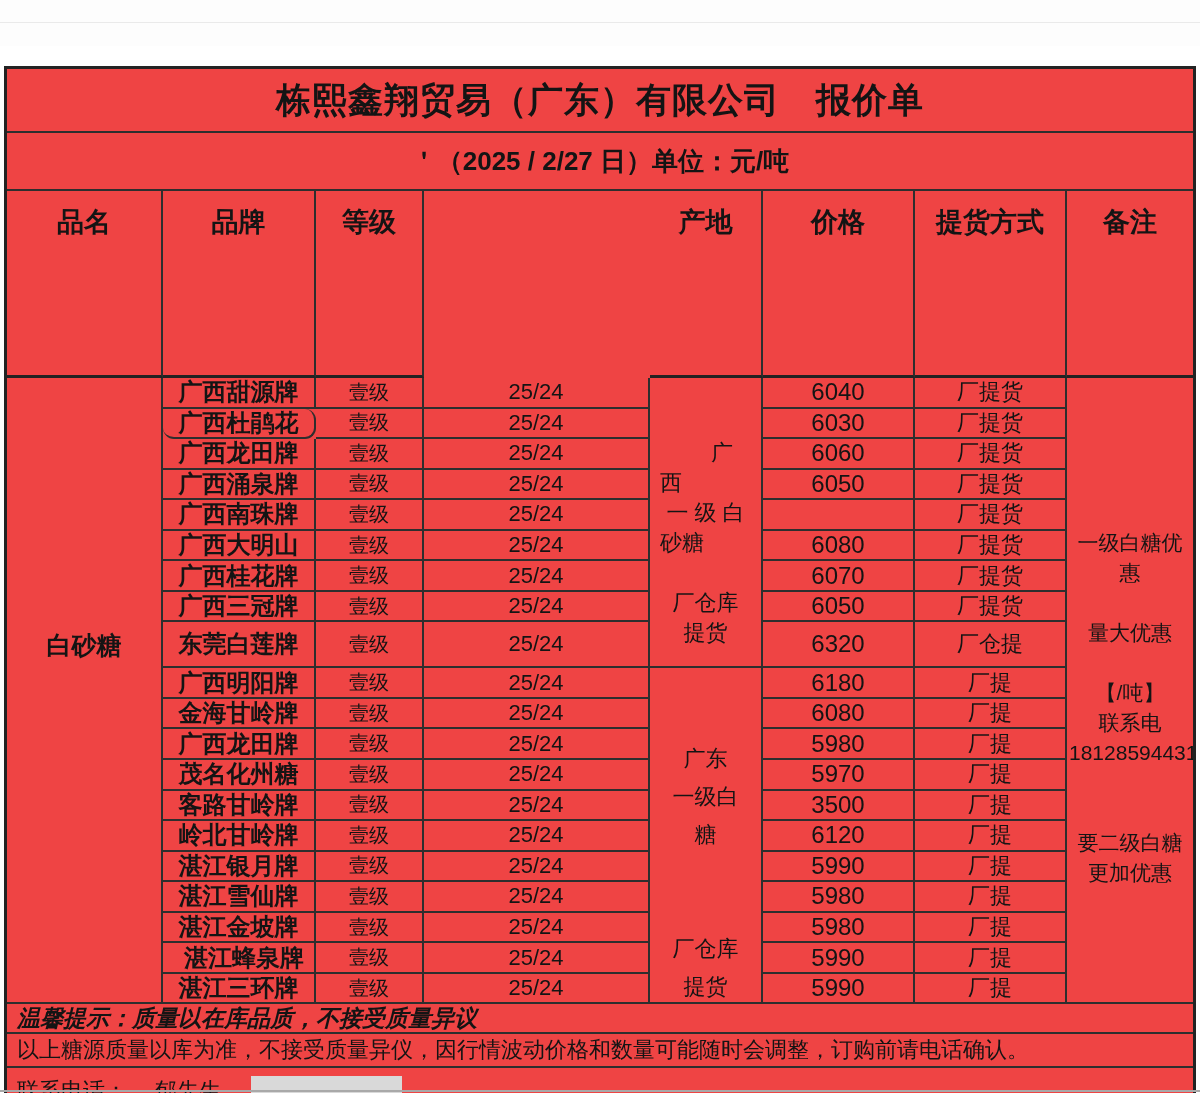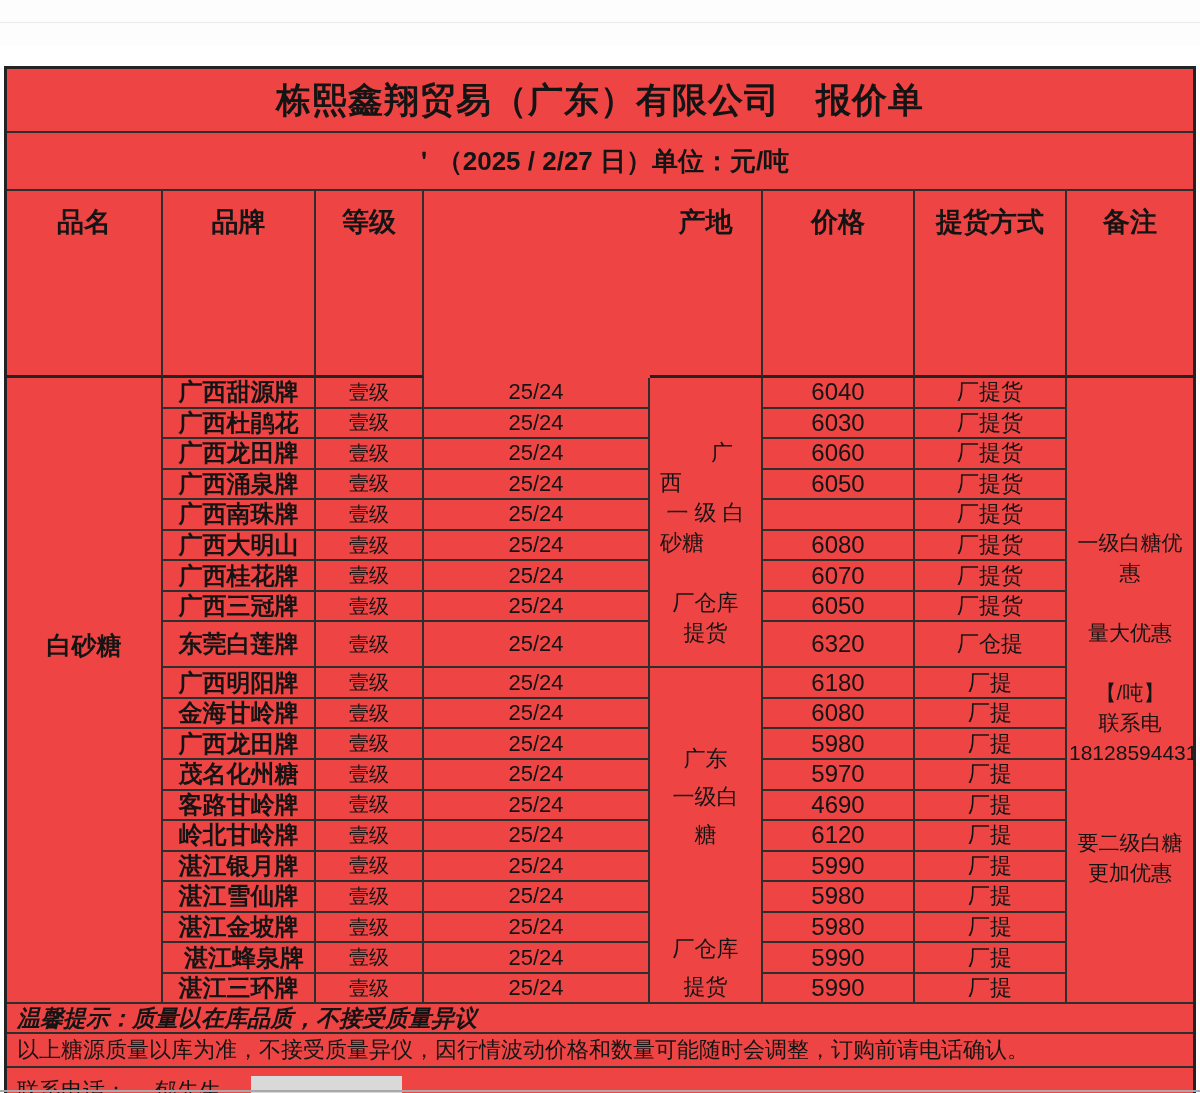--- a/index.html
+++ b/index.html
@@ -66,21 +66,21 @@
         <div class="cell header" style="grid-area: 1 / 7;">提货方式</div>
         <div class="cell header lastcol" style="grid-area: 1 / 8;">备注</div>
         <div class="cell product" style="grid-area: 2 / 1 / span 20;">
           <span>白砂糖</span>
         </div>
         <div class="cell brand" style="grid-area: 2 / 2;">广西甜源牌</div>
         <div class="cell grade" style="grid-area: 2 / 3;">壹级</div>
         <div class="cell season" style="grid-area: 2 / 4;">25/24</div>
         <div class="cell price" style="grid-area: 2 / 6;">6040</div>
         <div class="cell pickup" style="grid-area: 2 / 7;">厂提货</div>
-        <div class="cell brand" style="grid-area: 3 / 2;">广西杜鹃花</div>
+        <div class="cell brand" style="grid-area: 3 / 2; border-radius: 11px;">广西杜鹃花</div>
         <div class="cell grade" style="grid-area: 3 / 3;">壹级</div>
         <div class="cell season" style="grid-area: 3 / 4;">25/24</div>
         <div class="cell price" style="grid-area: 3 / 6;">6030</div>
         <div class="cell pickup" style="grid-area: 3 / 7;">厂提货</div>
         <div class="cell brand" style="grid-area: 4 / 2;">广西龙田牌</div>
         <div class="cell grade" style="grid-area: 4 / 3;">壹级</div>
         <div class="cell season" style="grid-area: 4 / 4;">25/24</div>
         <div class="cell price" style="grid-area: 4 / 6;">6060</div>
         <div class="cell pickup" style="grid-area: 4 / 7;">厂提货</div>
         <div class="cell brand" style="grid-area: 5 / 2;">广西涌泉牌</div>
@@ -129,21 +129,21 @@
         <div class="cell price" style="grid-area: 13 / 6;">5980</div>
         <div class="cell pickup" style="grid-area: 13 / 7;">厂提</div>
         <div class="cell brand" style="grid-area: 14 / 2;">茂名化州糖</div>
         <div class="cell grade" style="grid-area: 14 / 3;">壹级</div>
         <div class="cell season" style="grid-area: 14 / 4;">25/24</div>
         <div class="cell price" style="grid-area: 14 / 6;">5970</div>
         <div class="cell pickup" style="grid-area: 14 / 7;">厂提</div>
         <div class="cell brand" style="grid-area: 15 / 2;">客路甘岭牌</div>
         <div class="cell grade" style="grid-area: 15 / 3;">壹级</div>
         <div class="cell season" style="grid-area: 15 / 4;">25/24</div>
-        <div class="cell price" style="grid-area: 15 / 6;">4690</div>
+        <div class="cell price" style="grid-area: 15 / 6;">3500</div>
         <div class="cell pickup" style="grid-area: 15 / 7;">厂提</div>
         <div class="cell brand" style="grid-area: 16 / 2;">岭北甘岭牌</div>
         <div class="cell grade" style="grid-area: 16 / 3;">壹级</div>
         <div class="cell season" style="grid-area: 16 / 4;">25/24</div>
         <div class="cell price" style="grid-area: 16 / 6;">6120</div>
         <div class="cell pickup" style="grid-area: 16 / 7;">厂提</div>
         <div class="cell brand" style="grid-area: 17 / 2;">湛江银月牌</div>
         <div class="cell grade" style="grid-area: 17 / 3;">壹级</div>
         <div class="cell season" style="grid-area: 17 / 4;">25/24</div>
         <div class="cell price" style="grid-area: 17 / 6;">5990</div>

